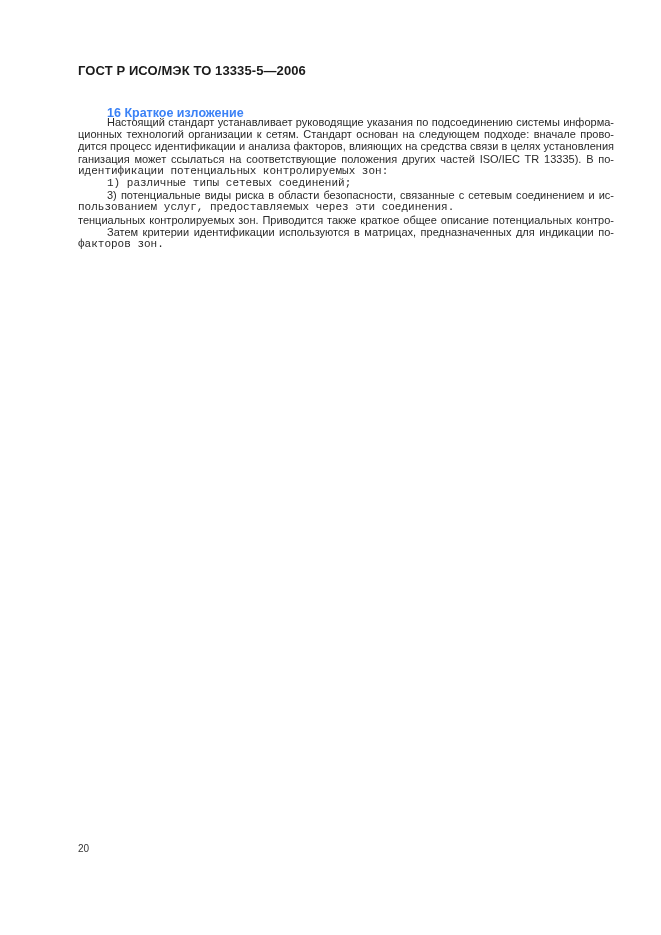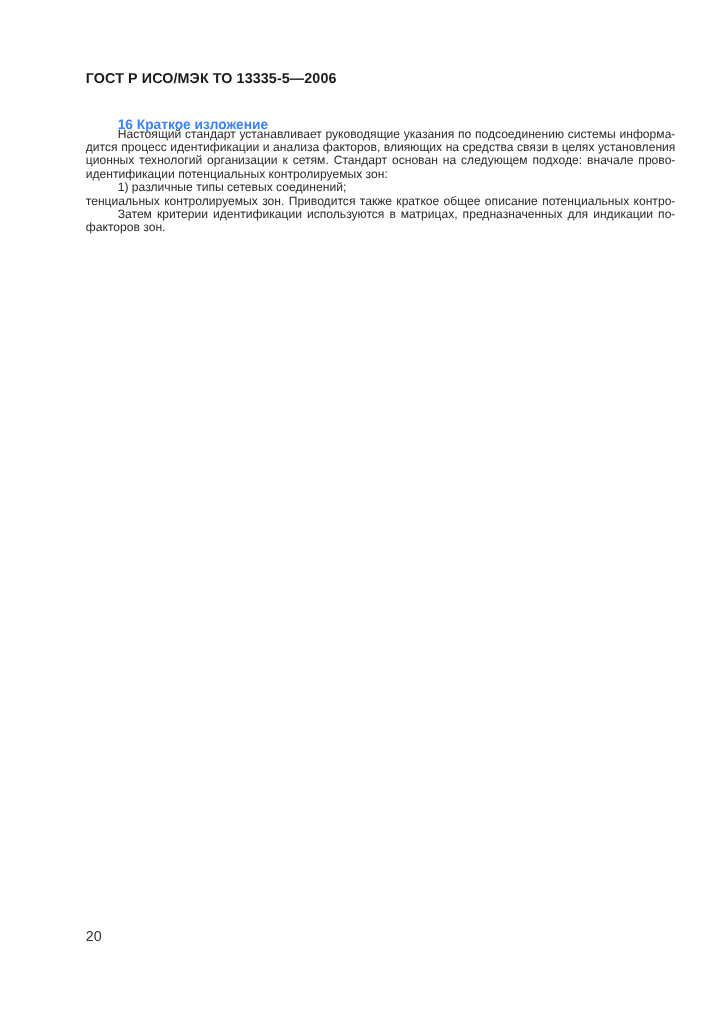--- a/index.html
+++ b/index.html
@@ -16,38 +16,41 @@
     }
     .section-title {
       position: absolute; left: 107px; top: 92px;
       font-size: 12.5px; font-weight: bold; color: #3b82f6; margin-top: 14px;
     }
     .body-text {
       position: absolute; left: 78px; top: 116px; width: 536px;
       font-size: 11px; line-height: 12.2px; color: #2a2a2a;
     }
     .line { white-space: nowrap; display: block; text-align: justify; text-align-last: justify; }
-    .line.last { text-align-last: left; }
+    .line.last { text-align-last: left; font-family: Liberation Mono, monospace; }
     .indent { padding-left: 29px; }
     .page-number {
       position: absolute; left: 78px; top: 843px;
-      font-size: 13px; color: #333;
+      font-size: 10px; color: #333;
     }
   </style>
 </head>
 <body>
 
 <div class="header">ГОСТ Р ИСО/МЭК ТО 13335-5—2006</div>
 
 <div class="section-title">16  Краткое изложение</div>
 
 <div class="body-text">
   <span class="line indent">Настоящий стандарт устанавливает руководящие указания по подсоединению системы информа-</span>
+  <span class="line">ционных технологий организации к сетям. Стандарт основан на следующем подходе: вначале прово-</span>
   <span class="line">дится процесс идентификации и анализа факторов, влияющих на средства связи в целях установления</span>
-  <span class="line">ционных технологий организации к сетям. Стандарт основан на следующем подходе: вначале прово-</span>
+  <span class="line">ганизация может ссылаться на соответствующие положения других частей ISO/IEC TR 13335). В по-</span>
   <span class="line last">идентификации потенциальных контролируемых зон:</span>
   <span class="line last indent">1) различные типы сетевых соединений;</span>
+  <span class="line indent">3) потенциальные виды риска в области безопасности, связанные с сетевым соединением и ис-</span>
+  <span class="line last">пользованием услуг, предоставляемых через эти соединения.</span>
   <span class="line">тенциальных контролируемых зон. Приводится также краткое общее описание потенциальных контро-</span>
   <span class="line indent">Затем критерии идентификации используются в матрицах, предназначенных для индикации по-</span>
   <span class="line last">факторов зон.</span>
 </div>
 
 <div class="page-number">20</div>
 
 </body></html>

